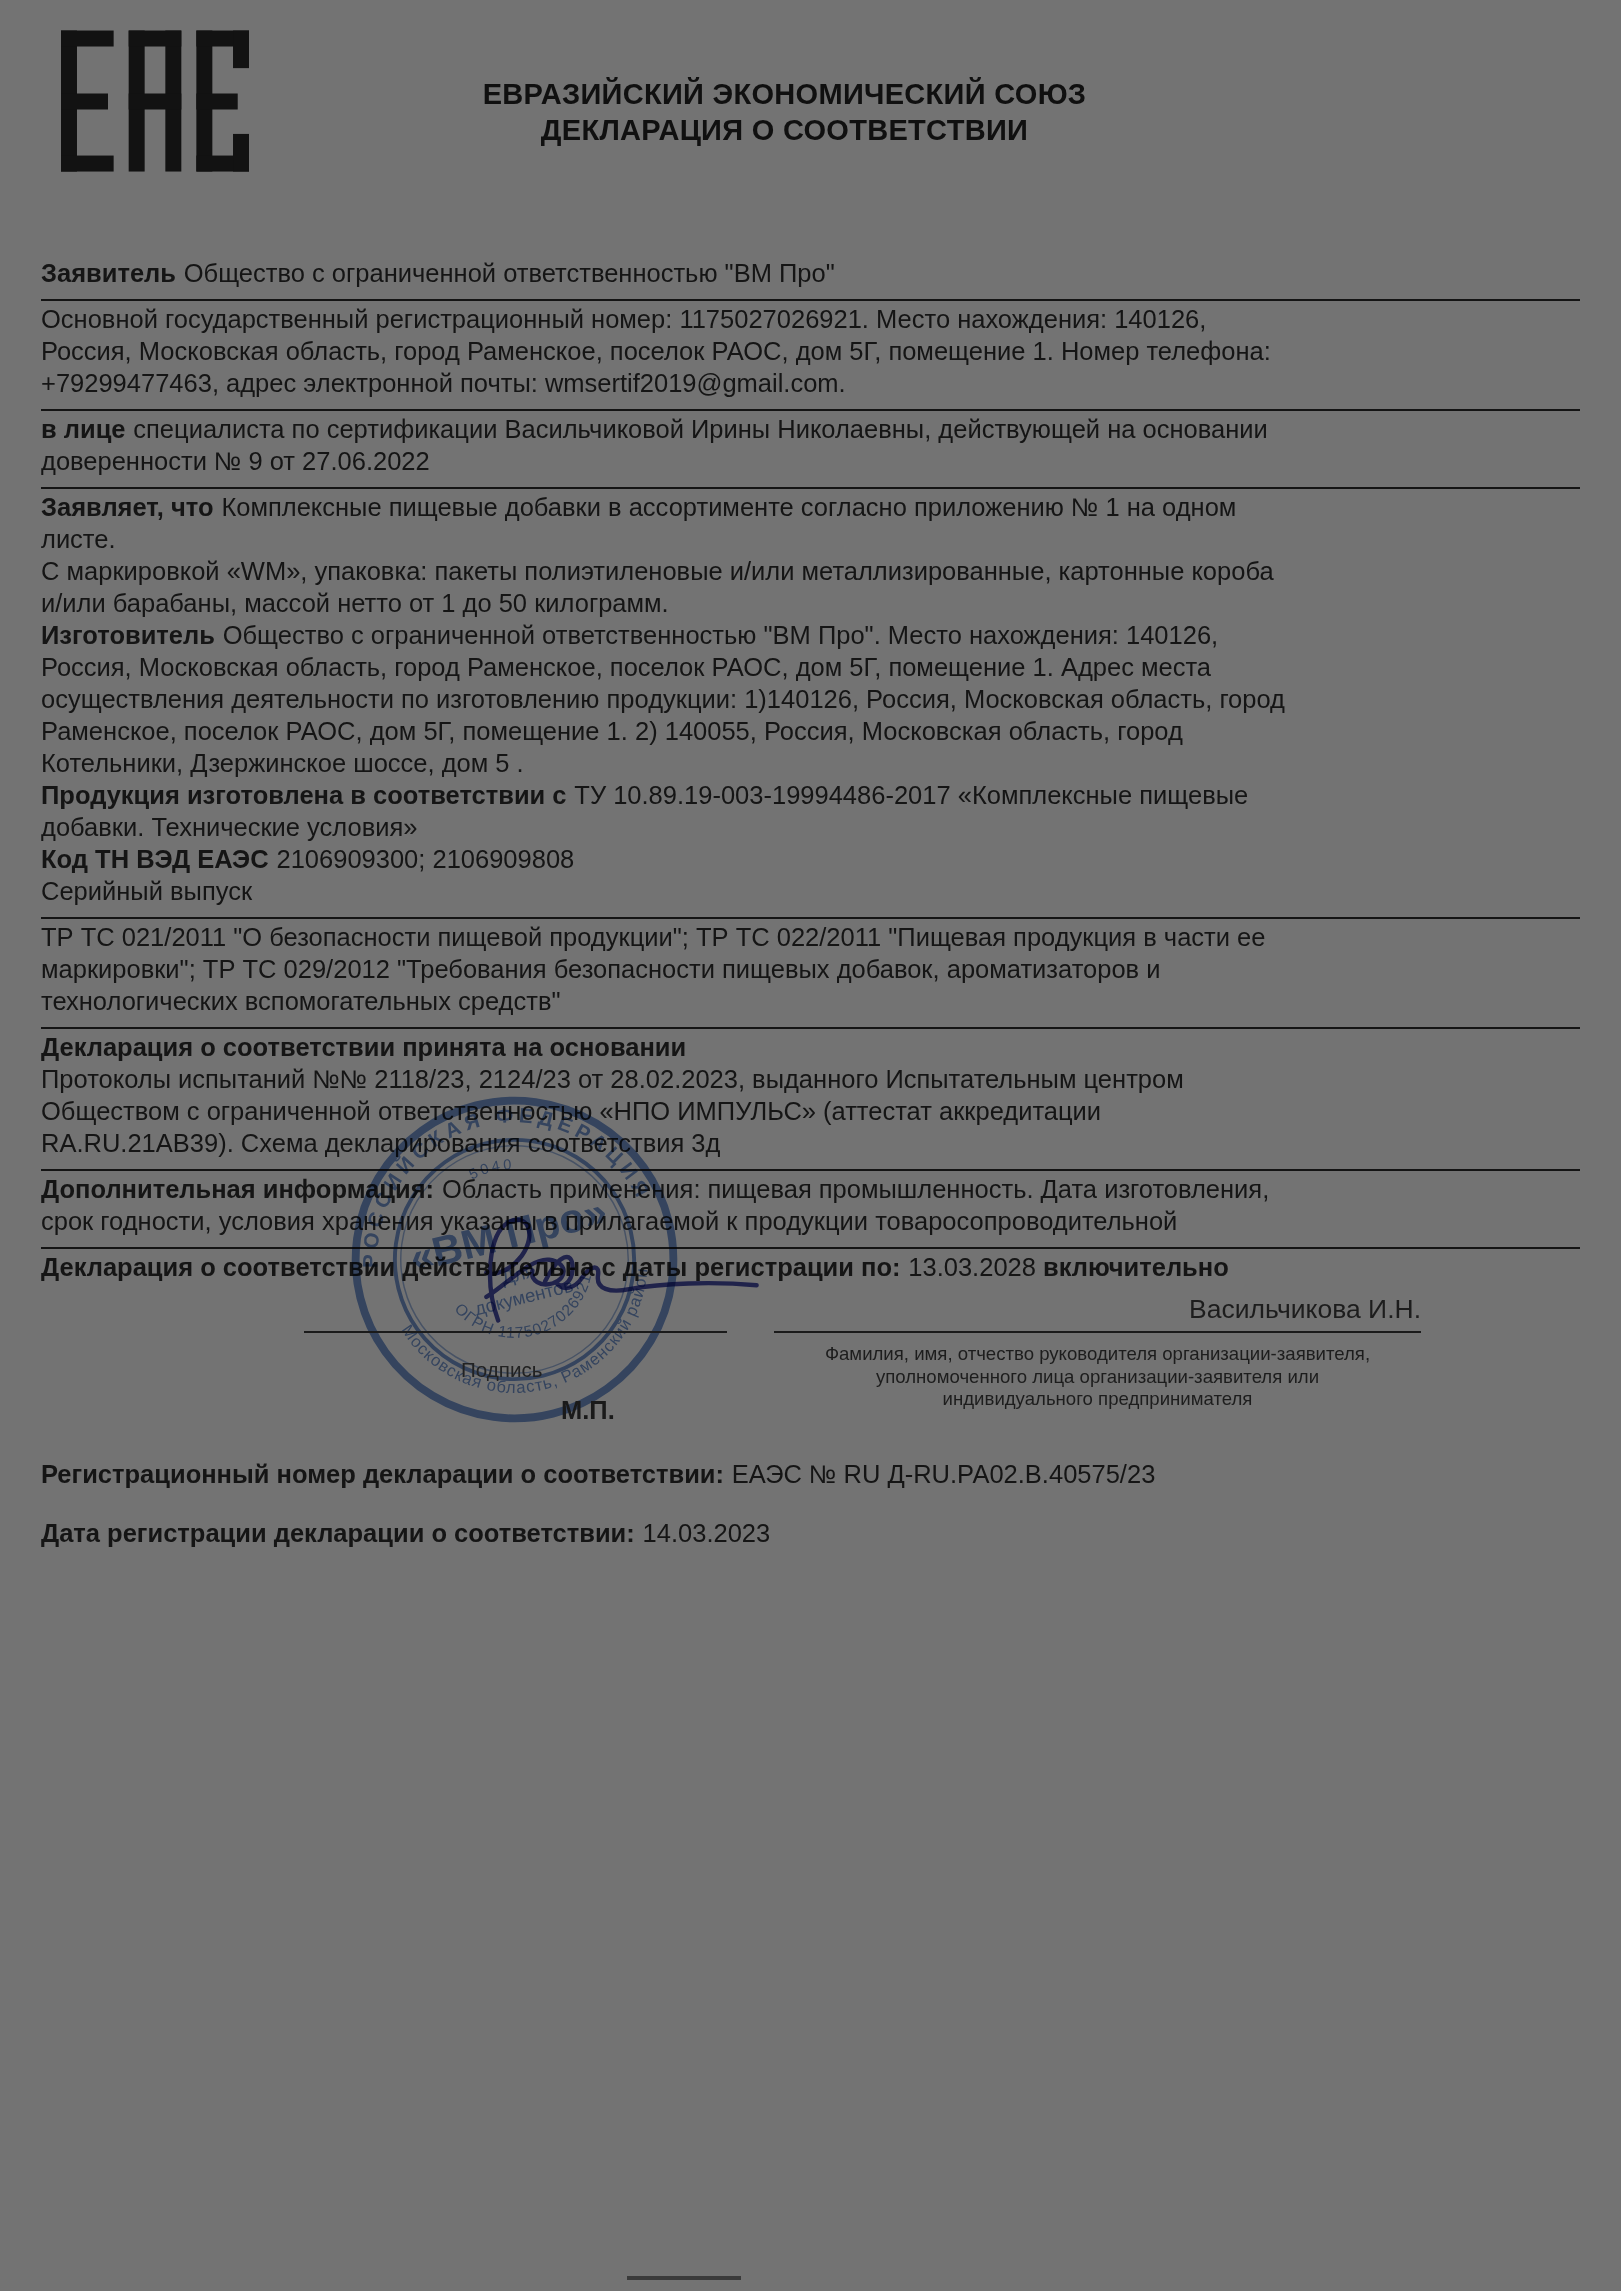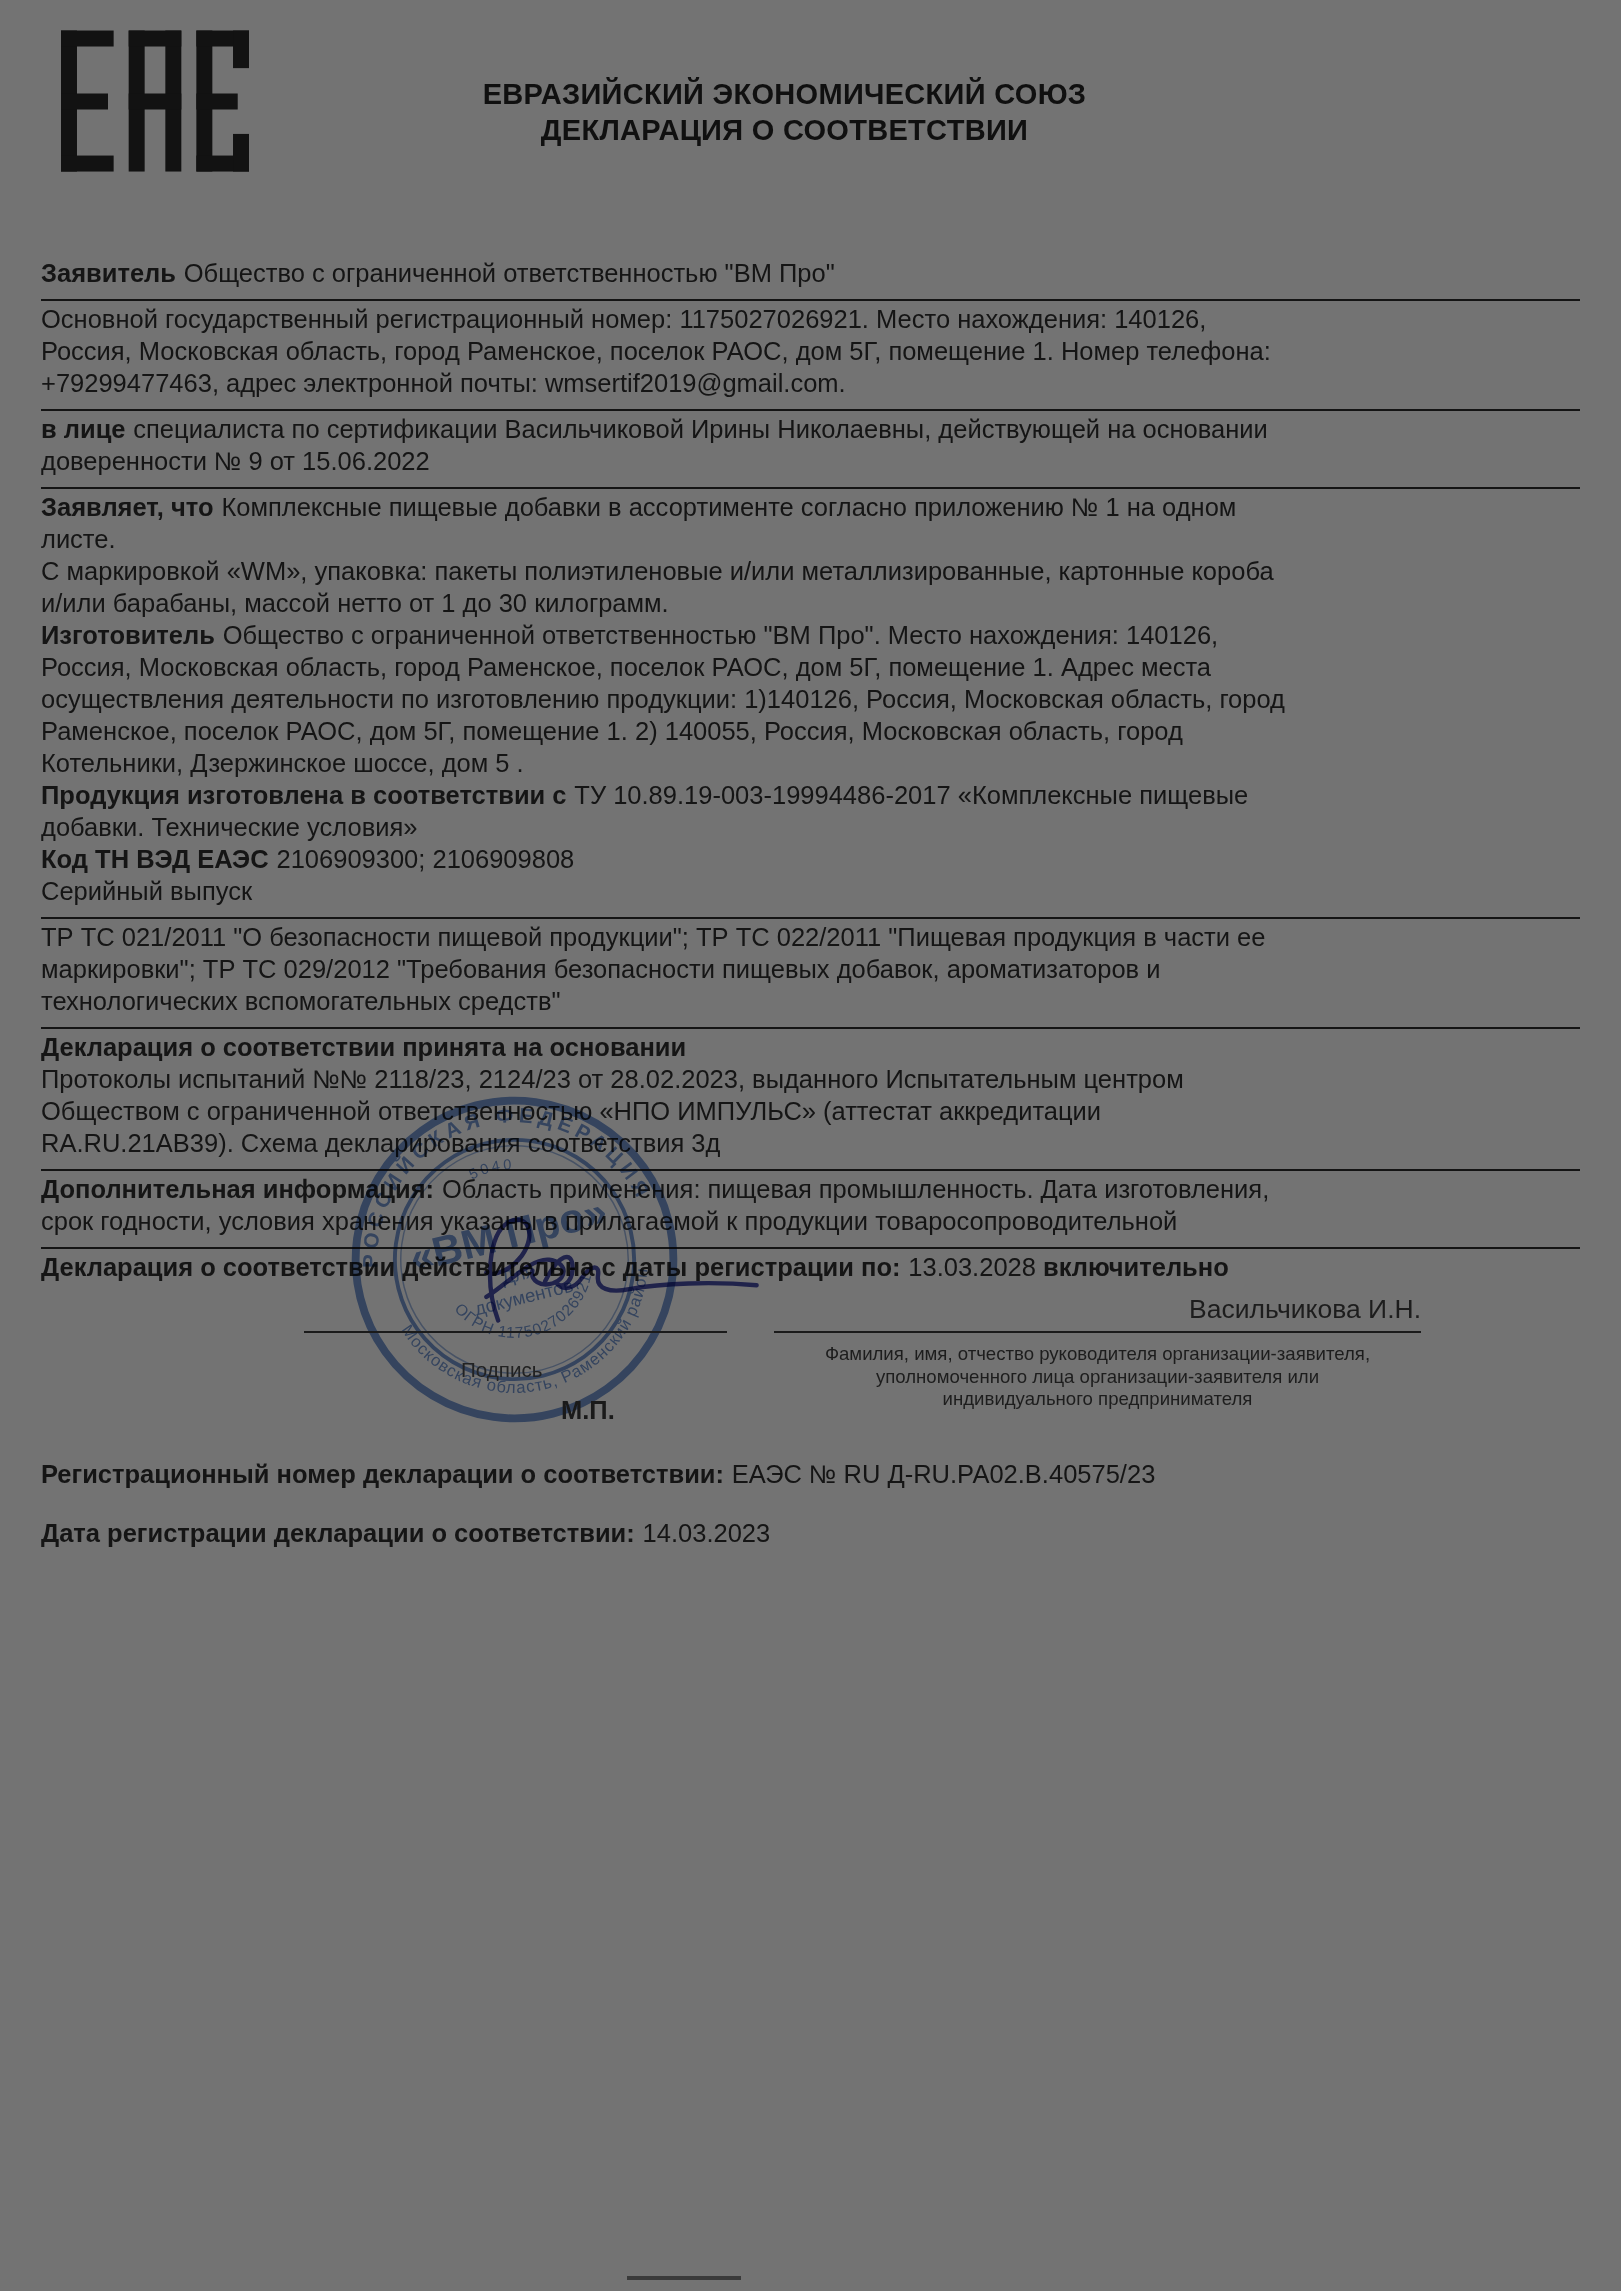--- a/index.html
+++ b/index.html
@@ -90,33 +90,33 @@
     <div class="para u">
       <div>Основной государственный регистрационный номер: 1175027026921. Место нахождения: 140126,</div>
       <div>Россия, Московская область, город Раменское, поселок  РАОС, дом 5Г, помещение 1. Номер телефона:</div>
       <div>+79299477463, адрес электронной почты: wmsertif2019@gmail.com.</div>
     </div>
 
     <div class="para u">
       <div>
         <span class="lbl">в лице</span><span>специалиста по сертификации Васильчиковой Ирины Николаевны, действующей на основании</span>
       </div>
-      <div>доверенности № 9 от  15.06.2022</div>
+      <div>доверенности № 9 от  27.06.2022</div>
     </div>
 
     <div class="para">
       <div>
         <span class="lbl">Заявляет, что</span><span>Комплексные пищевые добавки в ассортименте согласно приложению № 1 на одном</span>
       </div>
       <div>листе.</div>
     </div>
 
     <div class="para">
       <div>С маркировкой «WM», упаковка: пакеты полиэтиленовые и/или металлизированные, картонные короба</div>
-      <div>и/или барабаны, массой нетто от 1 до 30 килограмм.</div>
+      <div>и/или барабаны, массой нетто от 1 до 50 килограмм.</div>
     </div>
 
     <div class="para">
       <div>
         <span class="lbl">Изготовитель</span><span>Общество с ограниченной ответственностью "ВМ Про". Место нахождения: 140126,</span>
       </div>
       <div>Россия, Московская область, город Раменское, поселок  РАОС, дом 5Г, помещение 1. Адрес места</div>
       <div>осуществления деятельности по изготовлению продукции: 1)140126, Россия, Московская область, город</div>
       <div>Раменское, поселок РАОС, дом 5Г, помещение 1. 2) 140055, Россия, Московская область, город</div>
       <div>Котельники, Дзержинское шоссе, дом 5 .</div>

